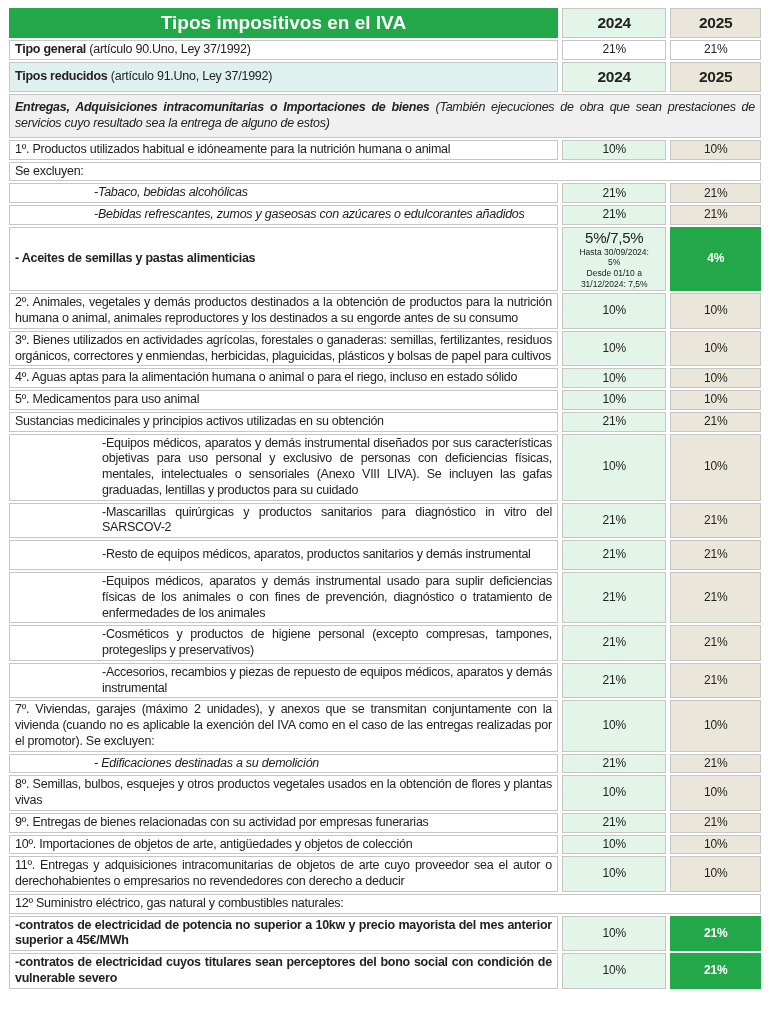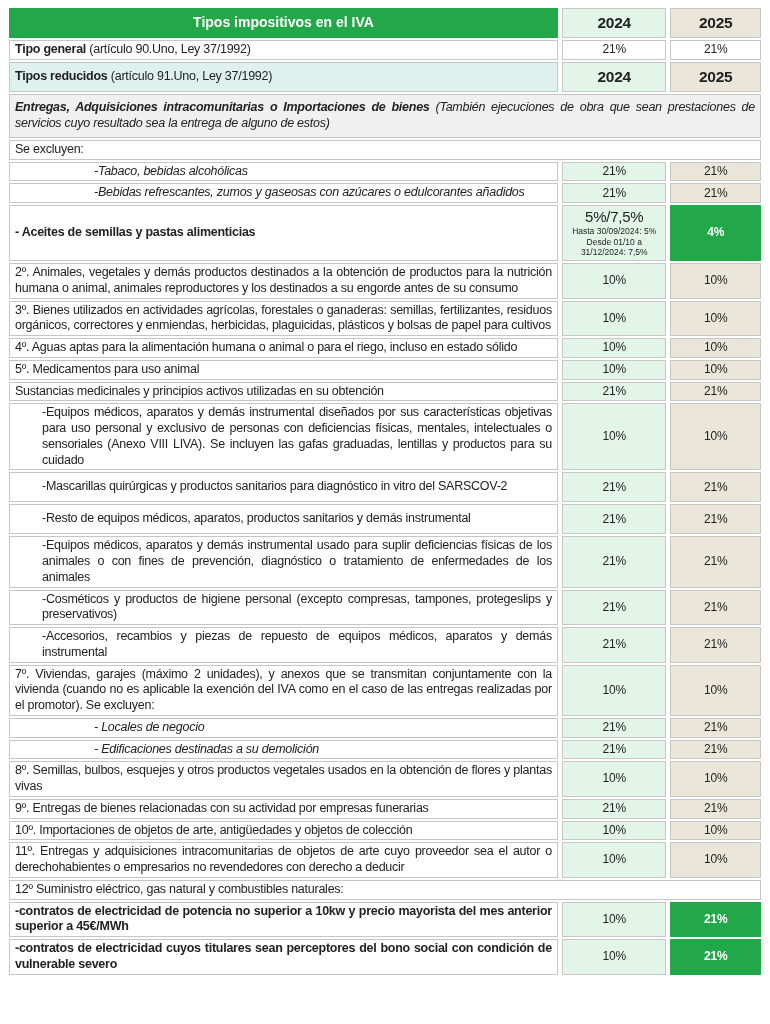--- a/index.html
+++ b/index.html
@@ -14,33 +14,33 @@
   .sheet{padding:6px 5px;}
   table{border-collapse:separate;border-spacing:4px 2px;table-layout:fixed;width:760px;}
   col.c-label{width:546px;} col.c-2024{width:104px;} col.c-2025{width:90px;}
   td{
     border:1px solid var(--border);background:var(--white);
     padding:1px 5px;vertical-align:middle;
     font-size:12.5px;line-height:1.26;letter-spacing:-0.25px;
   }
   td.lbl{text-align:justify;}
   .b{font-weight:bold;}
-  td.val{text-align:center;font-size:12px;padding:1px 2px;}
+  td.val{text-align:center;font-size:12px;padding:1px 10px;}
   .g24{background:var(--light_green);}
   .b25{background:var(--beige);}
   .greencell{background:var(--green);color:#fff;font-weight:bold;font-size:13px;border-color:var(--green);}
   td.title{
-    background:var(--green);color:#fff;font-weight:bold;font-size:14px;
+    background:var(--green);color:#fff;font-weight:bold;font-size:19px;
     text-align:center;height:30px;letter-spacing:0;border-color:var(--green);
   }
   td.hyear{font-weight:bold;font-size:15.5px;text-align:center;}
   td.cyan{background:var(--cyan);}
   td.grayrow{background:var(--grayrow);}
   .ind1{padding-left:84px;font-style:italic;}
-  .ind2{padding-left:32px;}
+  .ind2{padding-left:92px;}
   .main{display:block;font-size:15px;line-height:1.2;}
   .sub{display:block;font-size:8.5px;line-height:1.25;white-space:pre-line;letter-spacing:0;}
   tr.h26>td{height:26px;}
   tr.h40>td{height:40px;font-style:italic;}
   tr.h52>td{height:52px;}
 </style>
 </head>
 <body>
 
 <div class="sheet">
@@ -67,20 +67,25 @@
   <tr class="h26">
     <td class="lbl cyan"><span class="b">Tipos reducidos</span><span> (artículo 91.Uno, Ley 37/1992)</span></td>
     <td class="hyear g24">2024</td>
     <td class="hyear b25">2025</td>
   </tr>
 
   <tr class="h40">
     <td class="lbl grayrow" colspan="3"><span class="b">Entregas, Adquisiciones intracomunitarias o Importaciones de bienes</span><span> (También ejecuciones de obra que sean prestaciones de servicios cuyo resultado sea la entrega de alguno de estos)</span></td>
   </tr>
 
+  <tr>
+    <td class="lbl">1º. Productos utilizados habitual e idóneamente para la nutrición humana o animal</td>
+    <td class="val g24">10%</td>
+    <td class="val b25">10%</td>
+  </tr>
 
   <tr>
     <td class="lbl" colspan="3">Se excluyen:</td>
   </tr>
 
   <tr>
     <td class="lbl ind1">-Tabaco, bebidas alcohólicas</td>
     <td class="val g24">21%</td>
     <td class="val b25">21%</td>
   </tr>
@@ -168,25 +173,20 @@
     <td class="val g24">21%</td>
     <td class="val b25">21%</td>
   </tr>
 
   <tr>
     <td class="lbl">7º. Viviendas, garajes (máximo 2 unidades), y anexos que se transmitan conjuntamente con la vivienda (cuando no es aplicable la exención del IVA como en el caso de las entregas realizadas por el promotor). Se excluyen:</td>
     <td class="val g24">10%</td>
     <td class="val b25">10%</td>
   </tr>
 
-  <tr>
-    <td class="lbl ind1">- Locales de negocio</td>
-    <td class="val g24">21%</td>
-    <td class="val b25">21%</td>
-  </tr>
 
   <tr>
     <td class="lbl ind1">- Edificaciones destinadas a su demolición</td>
     <td class="val g24">21%</td>
     <td class="val b25">21%</td>
   </tr>
 
   <tr>
     <td class="lbl">8º. Semillas, bulbos, esquejes y otros productos vegetales usados en la obtención de flores y plantas vivas</td>
     <td class="val g24">10%</td>

